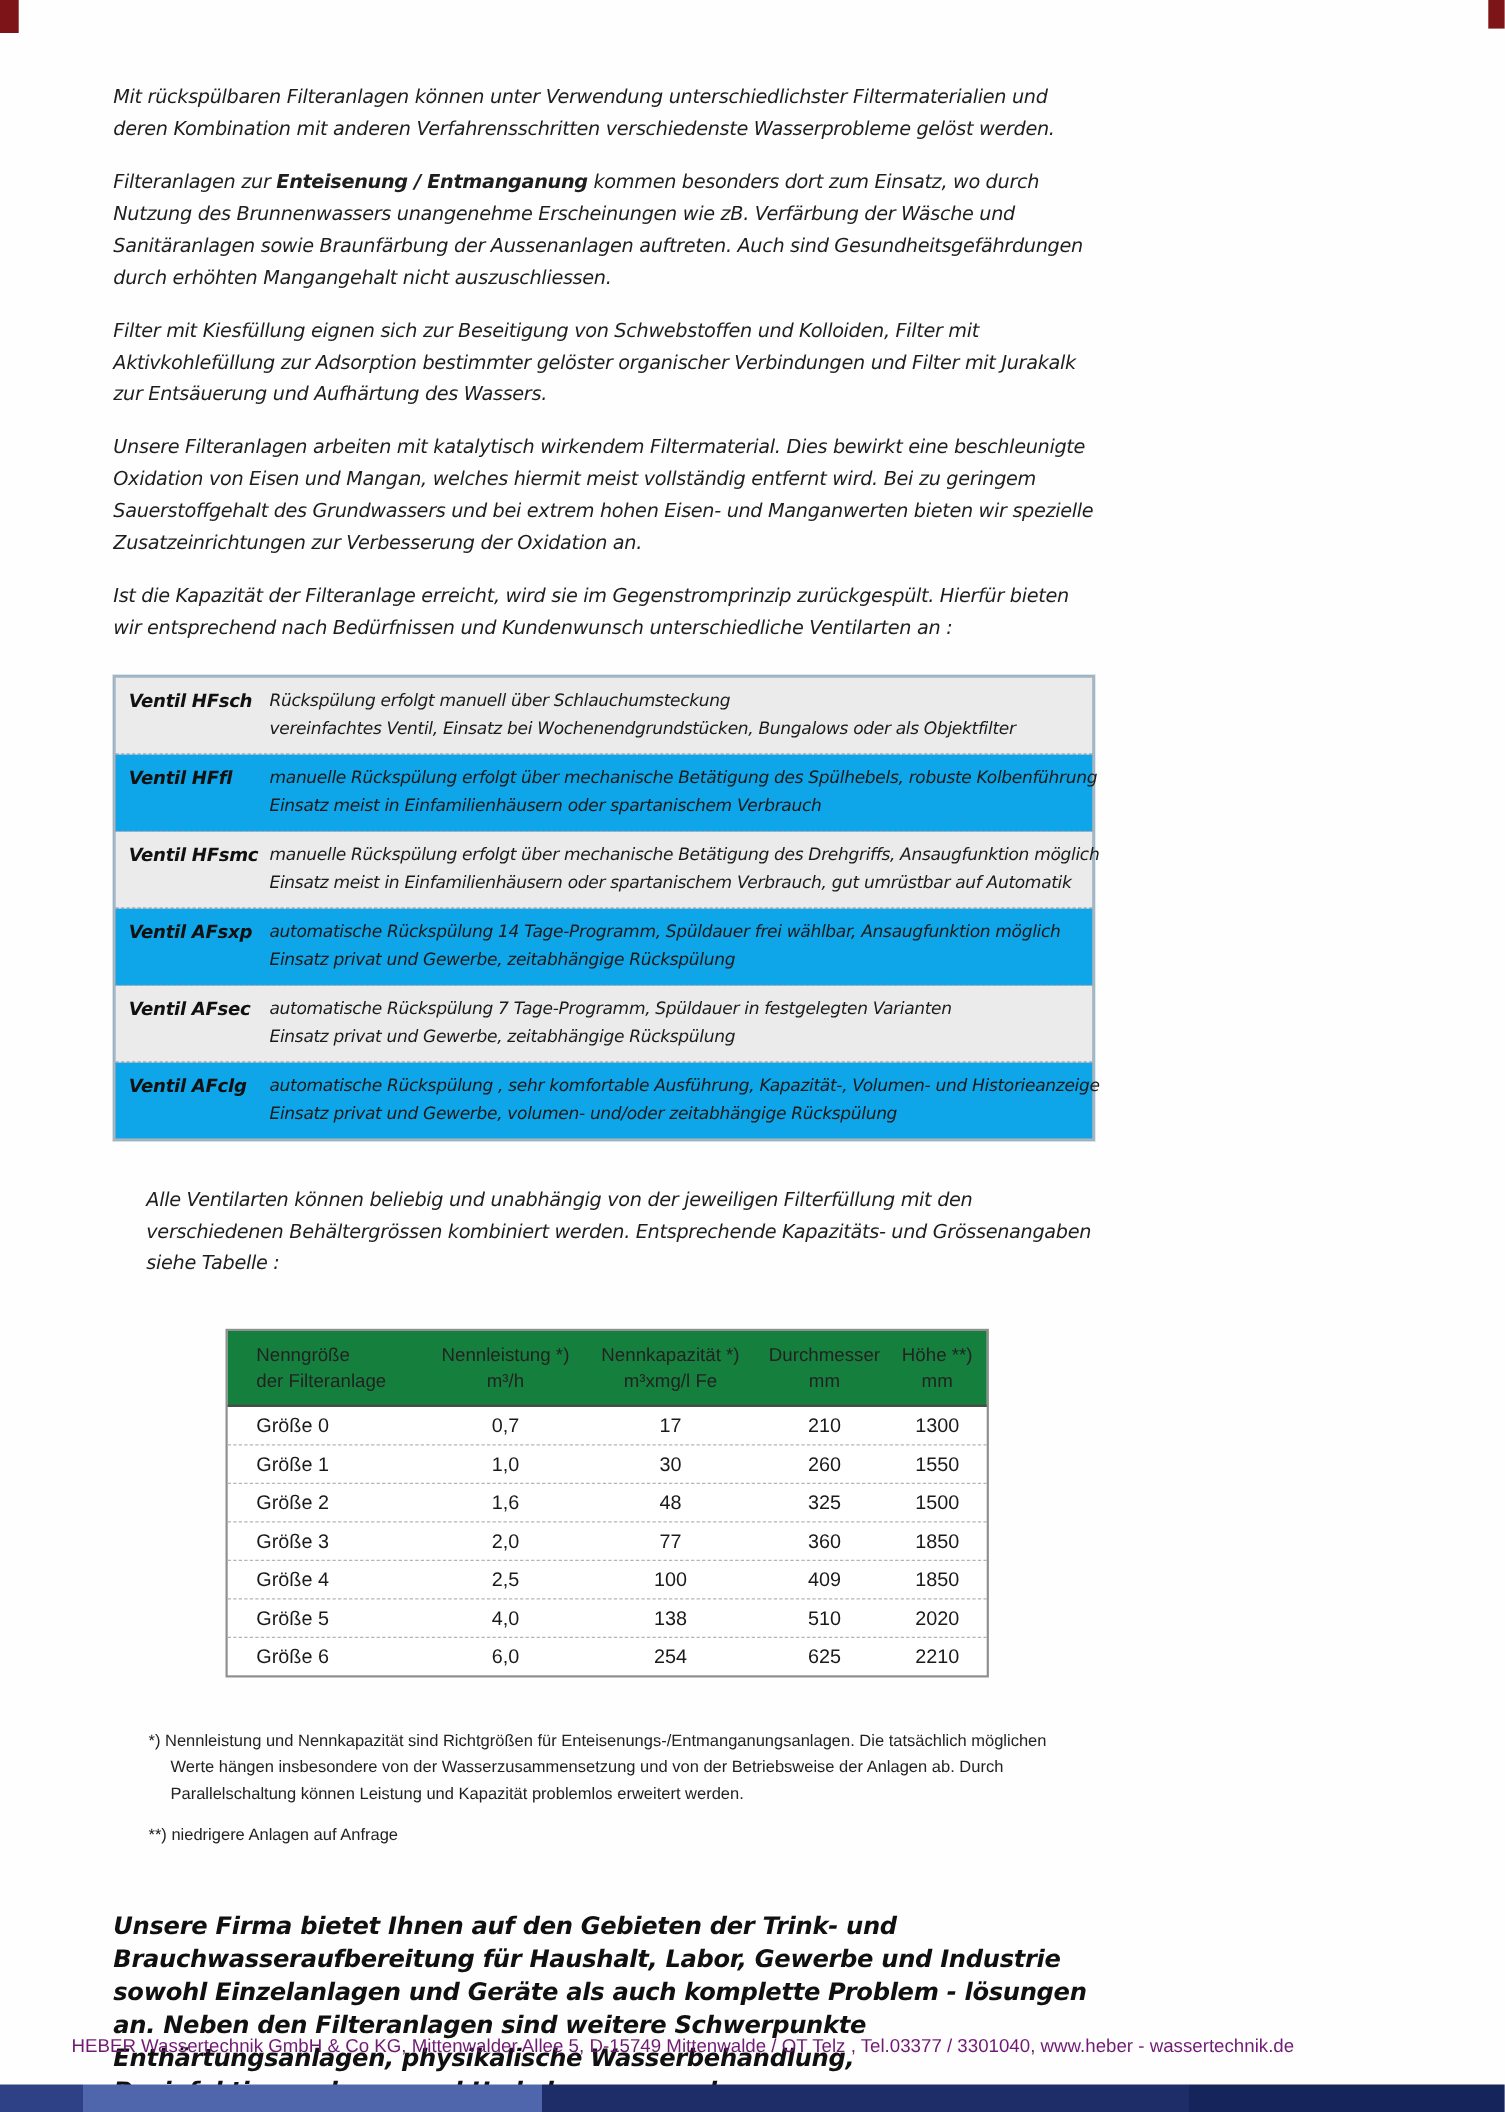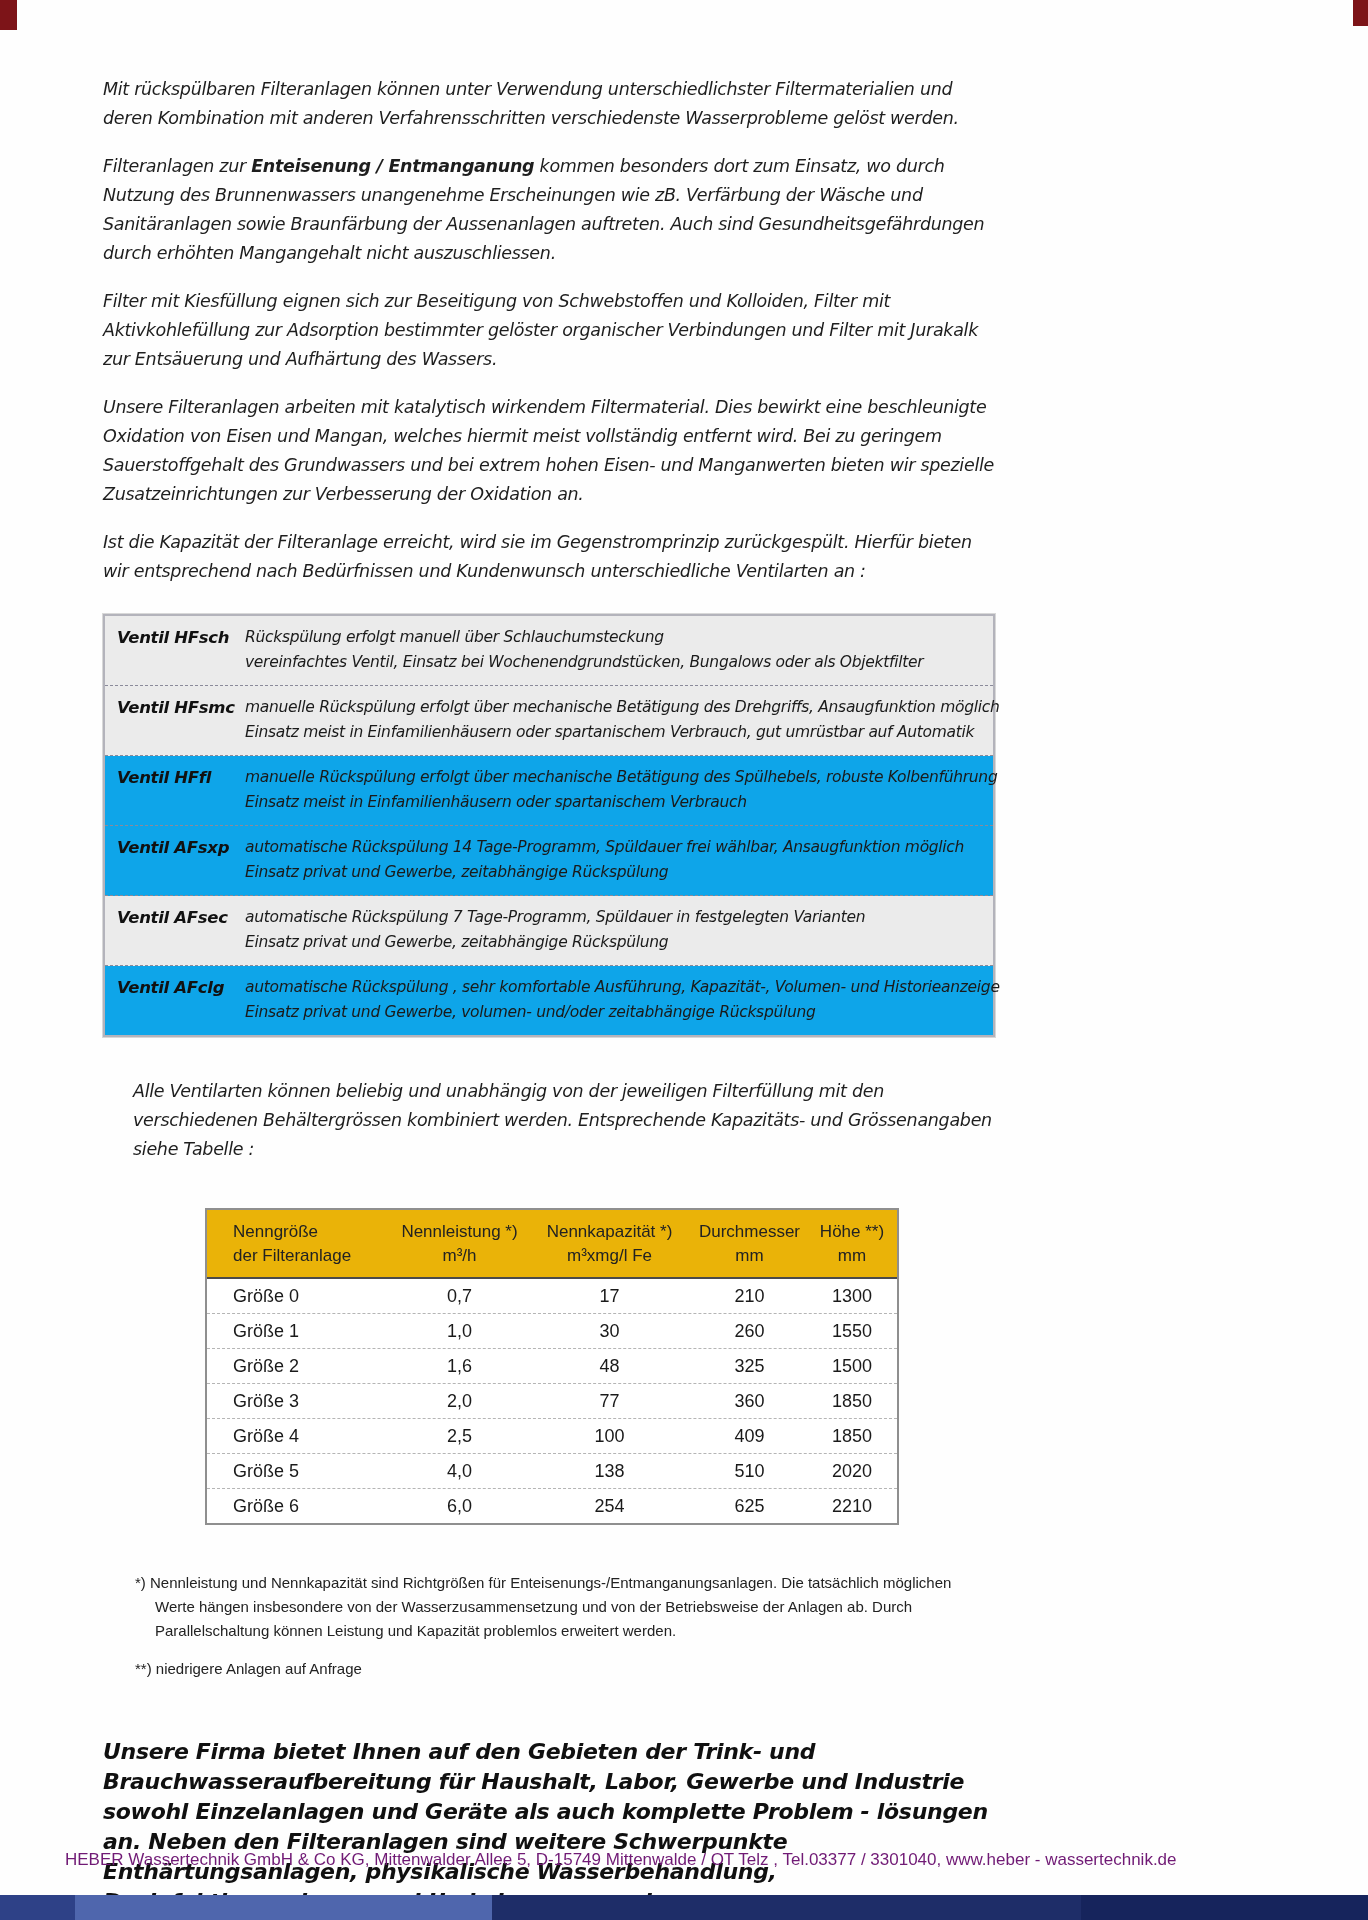--- a/index.html
+++ b/index.html
@@ -47,21 +47,21 @@
   
   .para.combine{margin:40px 0 0 30px;width:870px;}
   
   .stable{
     width:690px;margin:44px 0 0 102px;
     border:2px solid #8f8f8f;background:#fff;
     font-family:"Liberation Sans", sans-serif;font-style:normal;
   }
   .shead{
     display:grid;grid-template-columns:185px 135px 165px 115px 90px;
-    background:#eab308;border-bottom:2px solid #4a4a4a;
+    background:#15803d;border-bottom:2px solid #4a4a4a;
     padding:10px 0 9px 0;font-size:17px;color:#222;line-height:24px;
   }
   .shead .c{text-align:center;}
   .shead .c.first{text-align:left;padding-left:26px;}
   .srow{
     display:grid;grid-template-columns:185px 135px 165px 115px 90px;
     padding:7px 0 6px 0;font-size:18px;color:#1a1a1a;
   }
   .srow:not(:last-child){border-bottom:1px dashed #b5b5b5;}
   .srow .c{text-align:center;}
@@ -105,33 +105,33 @@
   <div class="vtable">
 
     <div class="vrow shade">
       <div class="vname">Ventil HFsch</div>
       <div class="vdesc">
         <div>Rückspülung erfolgt manuell über Schlauchumsteckung</div>
         <div>vereinfachtes Ventil, Einsatz bei Wochenendgrundstücken, Bungalows oder als Objektfilter</div>
       </div>
     </div>
 
+    <div class="vrow">
+      <div class="vname">Ventil HFfl</div>
+      <div class="vdesc">
+        <div>manuelle Rückspülung erfolgt über mechanische Betätigung des Spülhebels, robuste Kolbenführung</div>
+        <div>Einsatz meist in Einfamilienhäusern oder spartanischem Verbrauch</div>
+      </div>
+    </div>
+
     <div class="vrow shade">
       <div class="vname">Ventil HFsmc</div>
       <div class="vdesc">
         <div>manuelle Rückspülung erfolgt über mechanische Betätigung des Drehgriffs, Ansaugfunktion möglich</div>
         <div>Einsatz meist in Einfamilienhäusern oder spartanischem Verbrauch, gut umrüstbar auf Automatik</div>
-      </div>
-    </div>
-
-    <div class="vrow">
-      <div class="vname">Ventil HFfl</div>
-      <div class="vdesc">
-        <div>manuelle Rückspülung erfolgt über mechanische Betätigung des Spülhebels, robuste Kolbenführung</div>
-        <div>Einsatz meist in Einfamilienhäusern oder spartanischem Verbrauch</div>
       </div>
     </div>
 
     <div class="vrow">
       <div class="vname">Ventil AFsxp</div>
       <div class="vdesc">
         <div>automatische Rückspülung 14 Tage-Programm, Spüldauer frei wählbar, Ansaugfunktion möglich</div>
         <div>Einsatz privat und Gewerbe, zeitabhängige Rückspülung</div>
       </div>
     </div>

